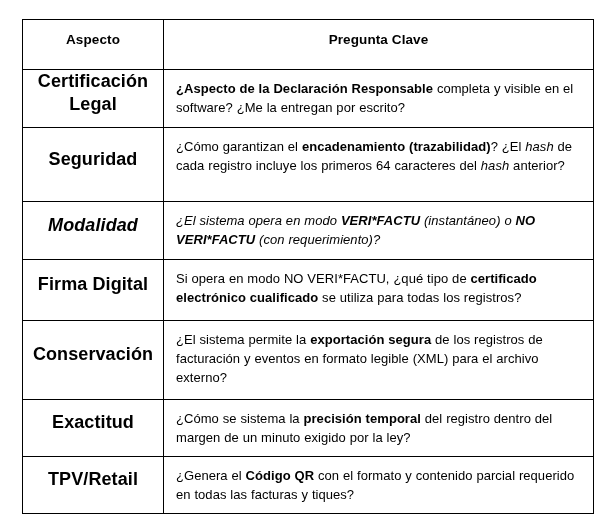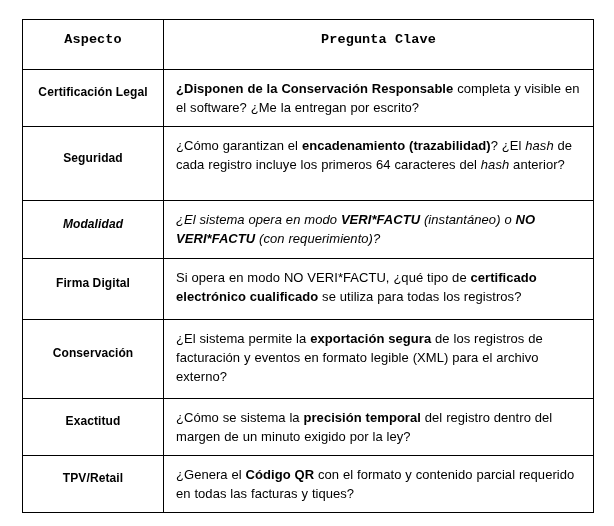--- a/index.html
+++ b/index.html
@@ -47,26 +47,25 @@
   tr.header-row td {
     height: 49px;
   }
   .header-cell-inner {
     font-size: 13.5px;
     font-weight: bold;
     text-align: center;
     padding-top: 12px;
     line-height: 1.25;
     letter-spacing: 0.1px;
-    font-family: Liberation Mono, monospace;
   }
 
   
   .aspect-cell-inner {
-    font-size: 12px;
+    font-size: 18px;
     font-weight: bold;
     text-align: center;
     line-height: 1.3;
     letter-spacing: 0.1px;
     display: flex;
     align-items: center;
     justify-content: center;
     height: 100%;
     box-sizing: border-box;
     padding: 0 4px 10px 4px;
@@ -119,21 +118,21 @@
         <td>
           <div class="header-cell-inner">Pregunta Clave</div>
         </td>
       </tr>
 
       <tr class="row-0">
         <td class="aspect-cell">
           <div class="aspect-cell-inner">Certificación Legal</div>
         </td>
         <td>
-          <div class="question-cell-inner"><b>¿Disponen de la Conservación Responsable</b><span> completa y visible en el software? ¿Me la entregan por escrito?</span></div>
+          <div class="question-cell-inner"><b>¿Aspecto de la Declaración Responsable</b><span> completa y visible en el software? ¿Me la entregan por escrito?</span></div>
         </td>
       </tr>
 
       <tr class="row-1">
         <td class="aspect-cell">
           <div class="aspect-cell-inner">Seguridad</div>
         </td>
         <td>
           <div class="question-cell-inner"><span>¿Cómo garantizan el </span><b>encadenamiento (trazabilidad)</b><span>? ¿El </span><i>hash</i><span> de cada registro incluye los primeros 64 caracteres del </span><i>hash</i><span> anterior?</span></div>
         </td>

